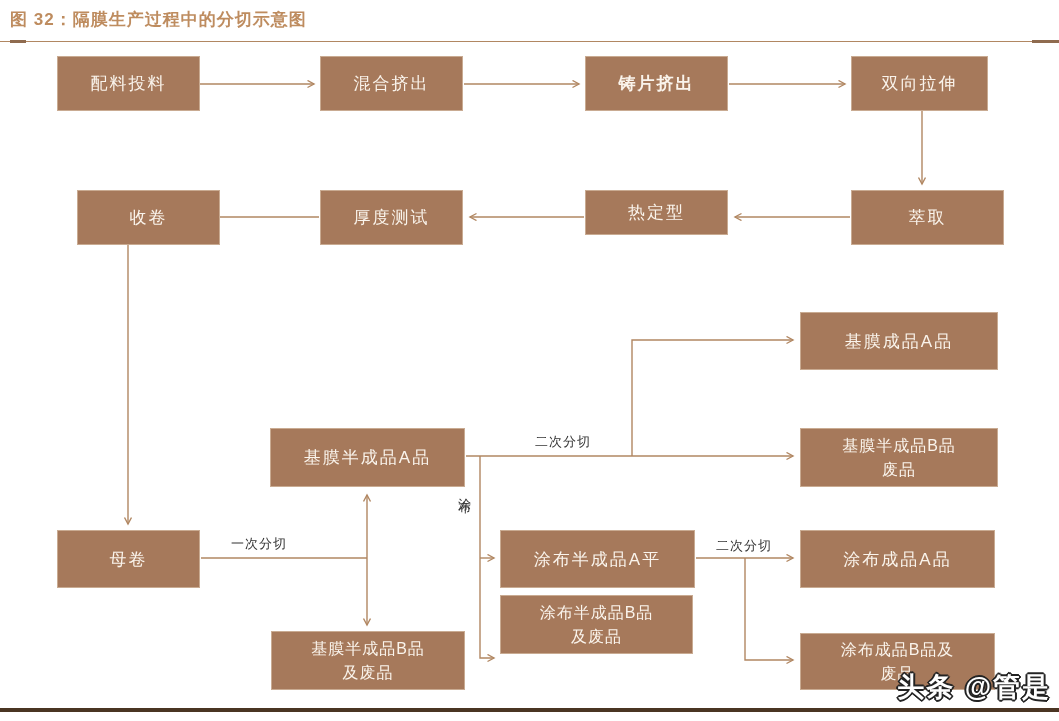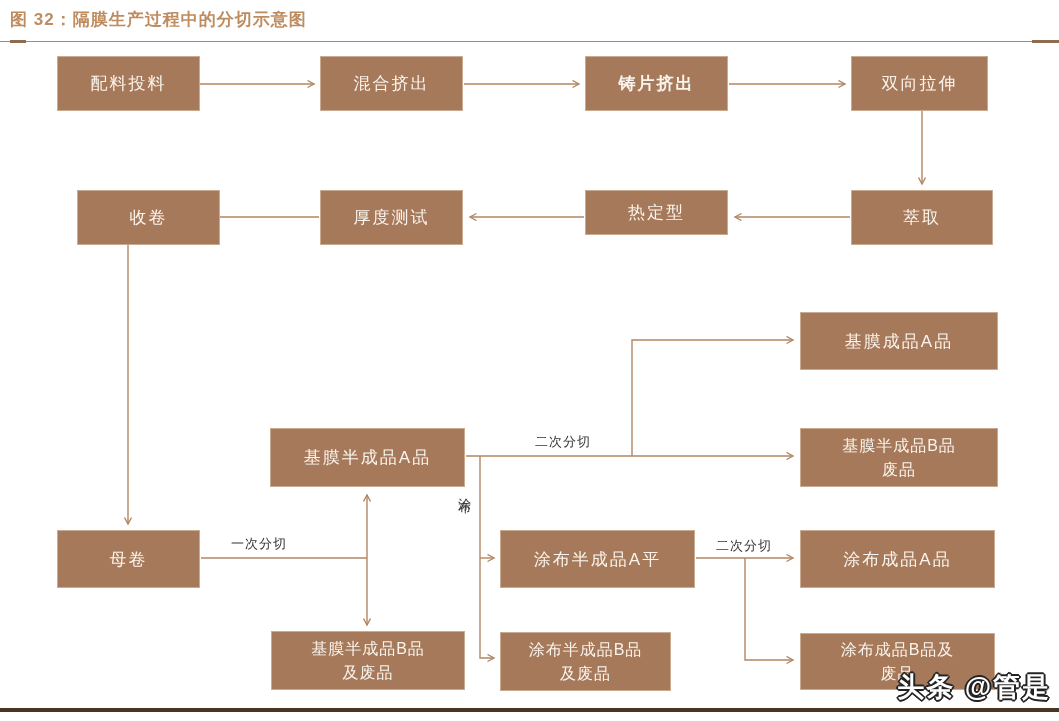--- a/index.html
+++ b/index.html
@@ -82,21 +82,21 @@
   </svg>
 
   <div class="node" style="left:57px;top:56px;width:143px;height:55px;">配料投料</div>
   <div class="node" style="left:320px;top:56px;width:143px;height:55px;">混合挤出</div>
   <div class="node" style="left:585px;top:56px;width:143px;height:55px;font-weight:bold;">铸片挤出</div>
   <div class="node" style="left:851px;top:56px;width:137px;height:55px;">双向拉伸</div>
 
   <div class="node" style="left:57px;top:190px;width:143px;height:55px;margin-left:20px;">收卷</div>
   <div class="node" style="left:320px;top:190px;width:143px;height:55px;">厚度测试</div>
   <div class="node" style="left:585px;top:190px;width:143px;height:45px;">热定型</div>
-  <div class="node" style="left:851px;top:190px;width:142px;height:55px;">萃取</div>
+  <div class="node" style="left:851px;top:190px;width:153px;height:55px;">萃取</div>
 
   <div class="node" style="left:270px;top:428px;width:195px;height:59px;">基膜半成品A品</div>
 
   <div class="node" style="left:800px;top:312px;width:198px;height:58px;">基膜成品A品</div>
 
   <div class="node two-line" style="left:800px;top:428px;width:198px;height:59px;">
     <span>基膜半成品B品</span>
     <span>废品</span>
   </div>
 
@@ -104,21 +104,21 @@
 
   <div class="node" style="left:800px;top:530px;width:195px;height:58px;">涂布成品A品</div>
 
   <div class="node" style="left:500px;top:530px;width:195px;height:58px;">涂布半成品A平</div>
 
   <div class="node two-line" style="left:271px;top:631px;width:194px;height:59px;">
     <span>基膜半成品B品</span>
     <span>及废品</span>
   </div>
 
-  <div class="node two-line" style="left:500px;top:632px;width:171px;height:59px;">
+  <div class="node two-line" style="left:500px;top:595px;width:193px;height:59px;">
     <span>涂布半成品B品</span>
     <span>及废品</span>
   </div>
 
   <div class="node two-line" style="left:800px;top:633px;width:195px;height:57px;">
     <span>涂布成品B品及</span>
     <span>废品</span>
   </div>
 
   <div class="edge-label" style="left:231px;top:535px;">一次分切</div>

